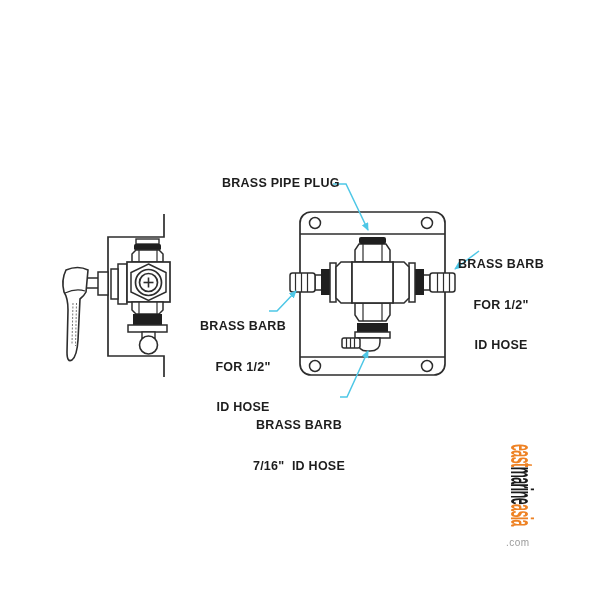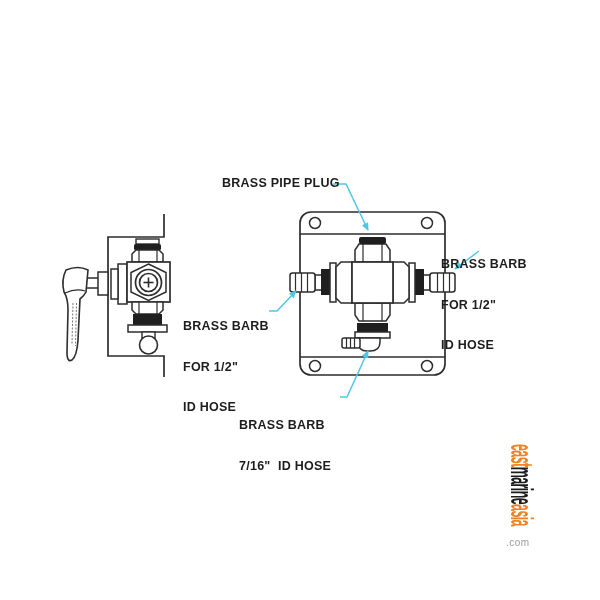--- a/index.html
+++ b/index.html
@@ -14,21 +14,21 @@
   
   .lbl{
     position:absolute;
     font-weight:bold;
     font-size:12.5px;
     line-height:13.5px;
     color:#1d1d1d;
     letter-spacing:0.25px;
     white-space:pre;
   }
-  .lbl.center{}
+  .lbl.center{text-align:center;}
 
   
   .logo{position:absolute;left:505px;top:444px;width:34px;height:104px;}
   .logo-rot{
     position:absolute;left:30px;top:0;
     transform-origin:0 0;
     transform:rotate(90deg) scaleY(2.45);
     font-weight:bold;
     font-size:12.5px;
     letter-spacing:-0.6px;

